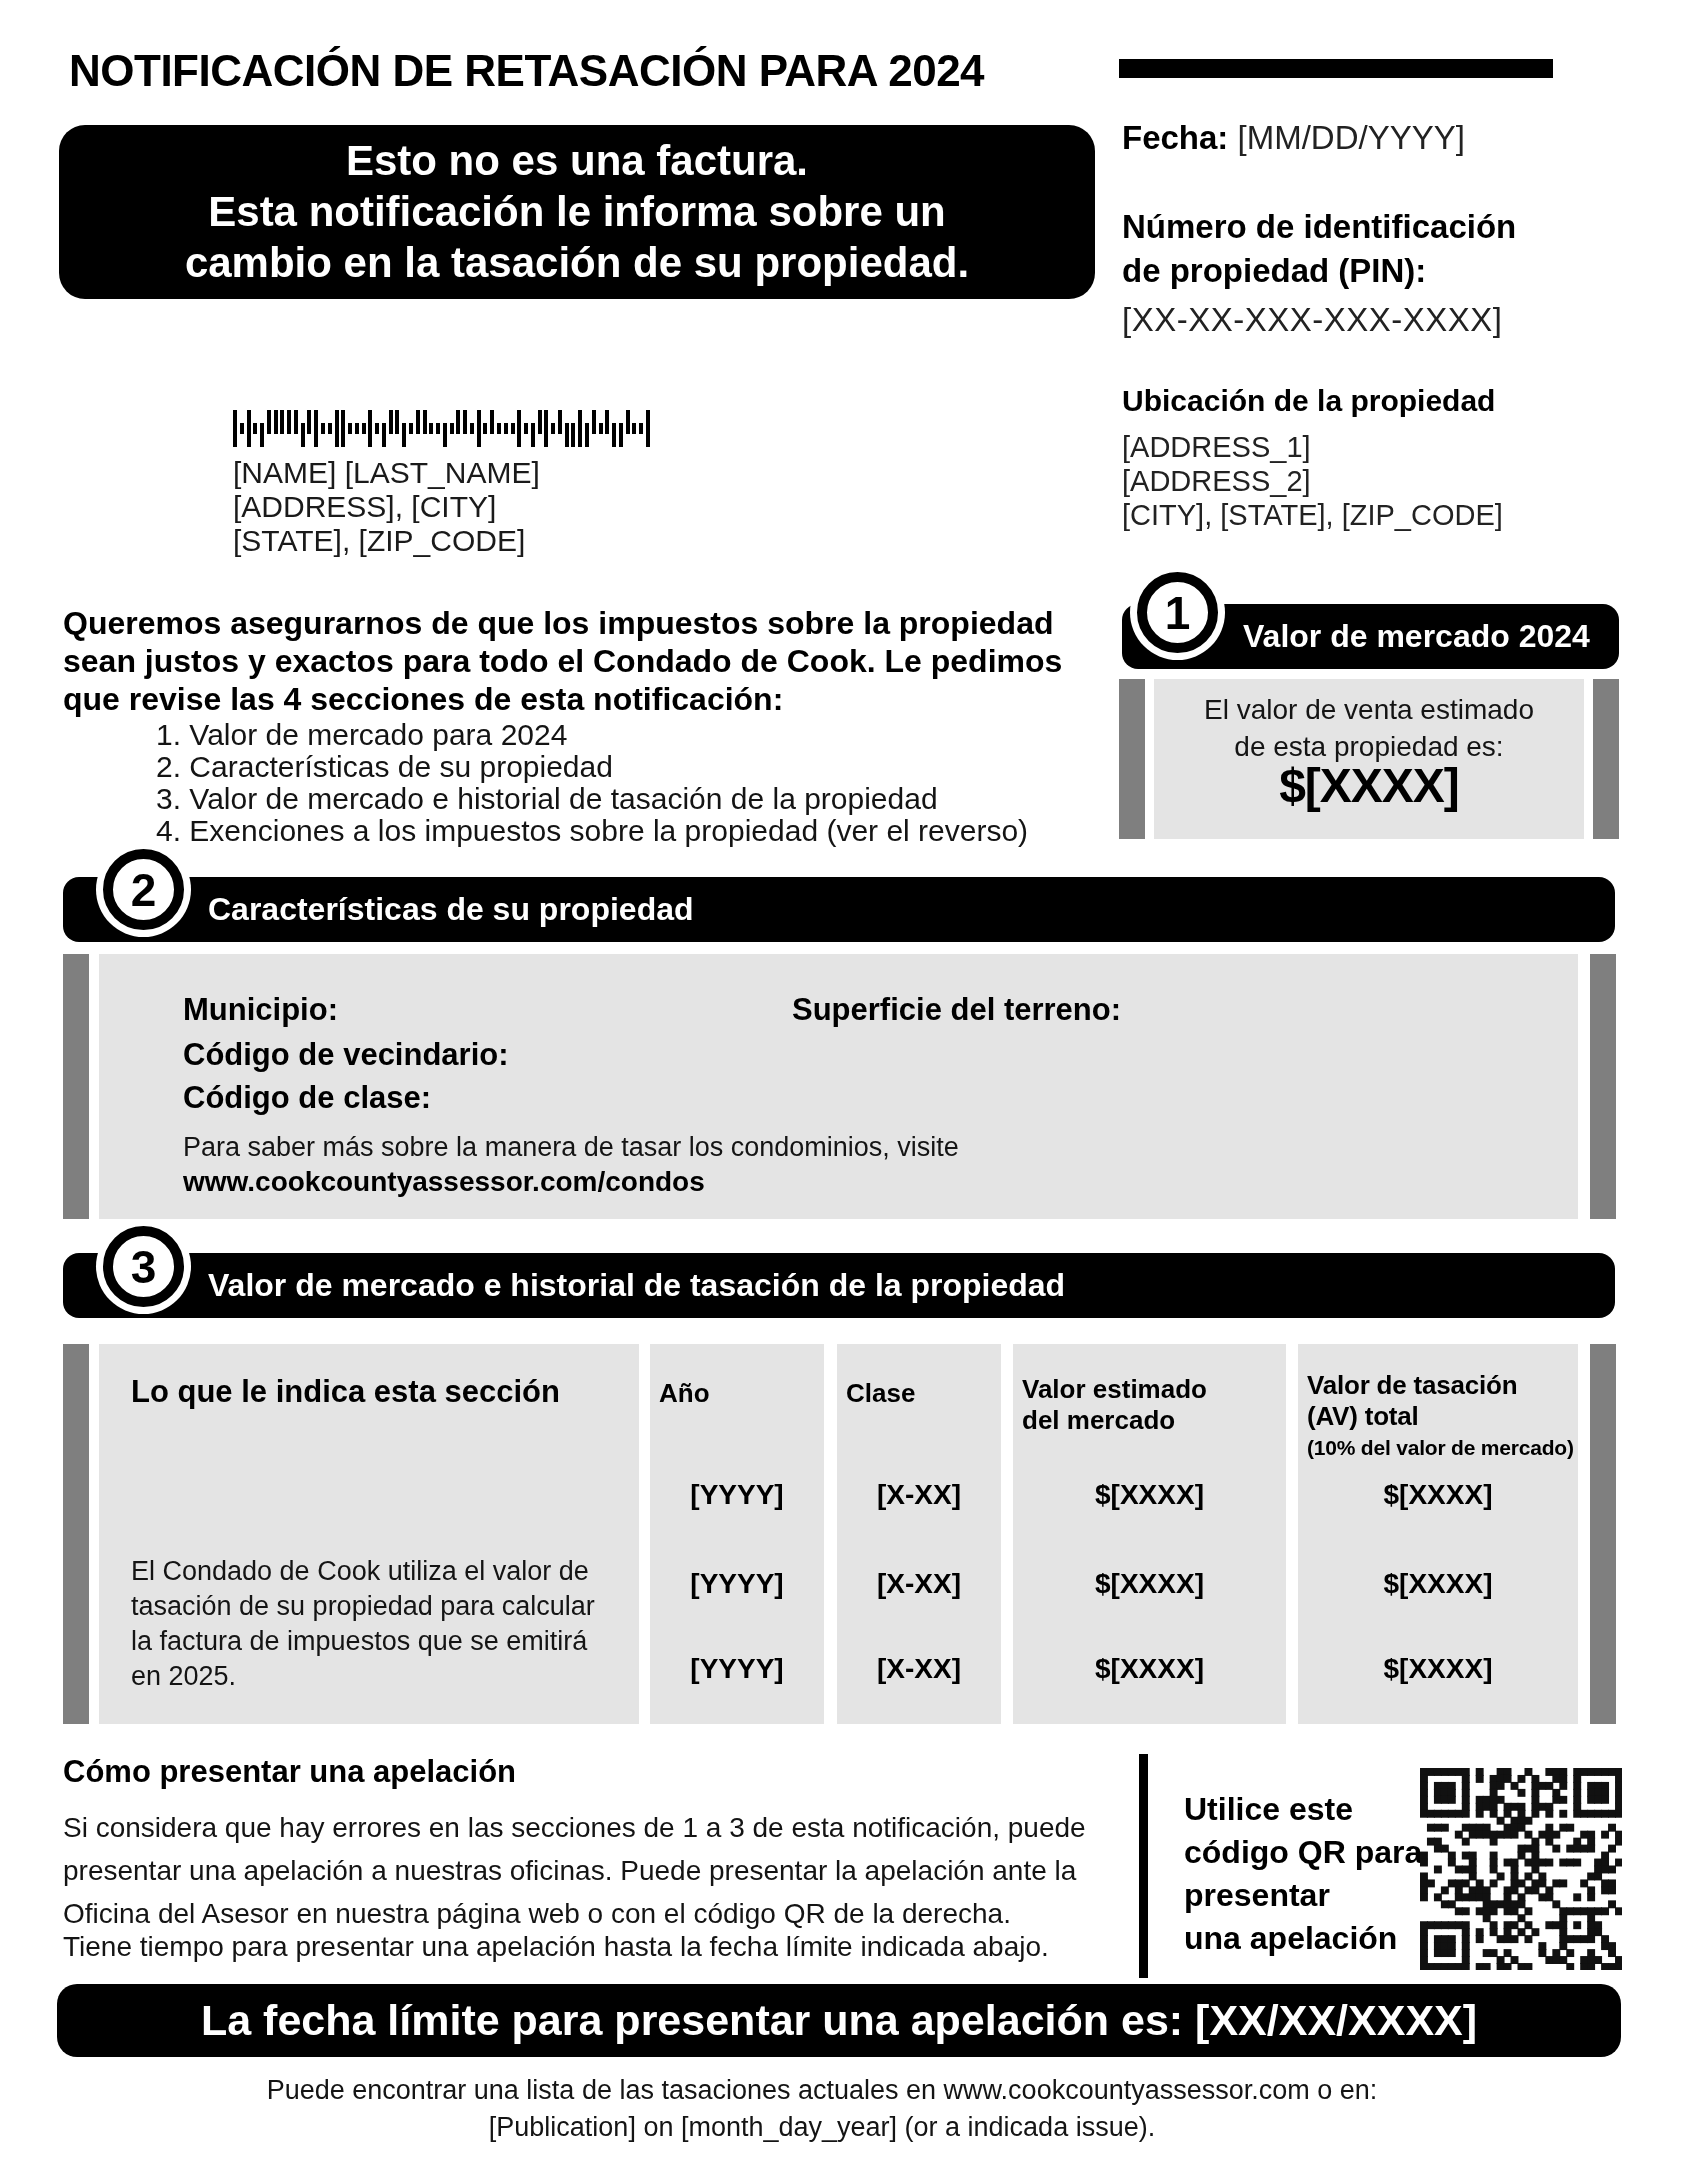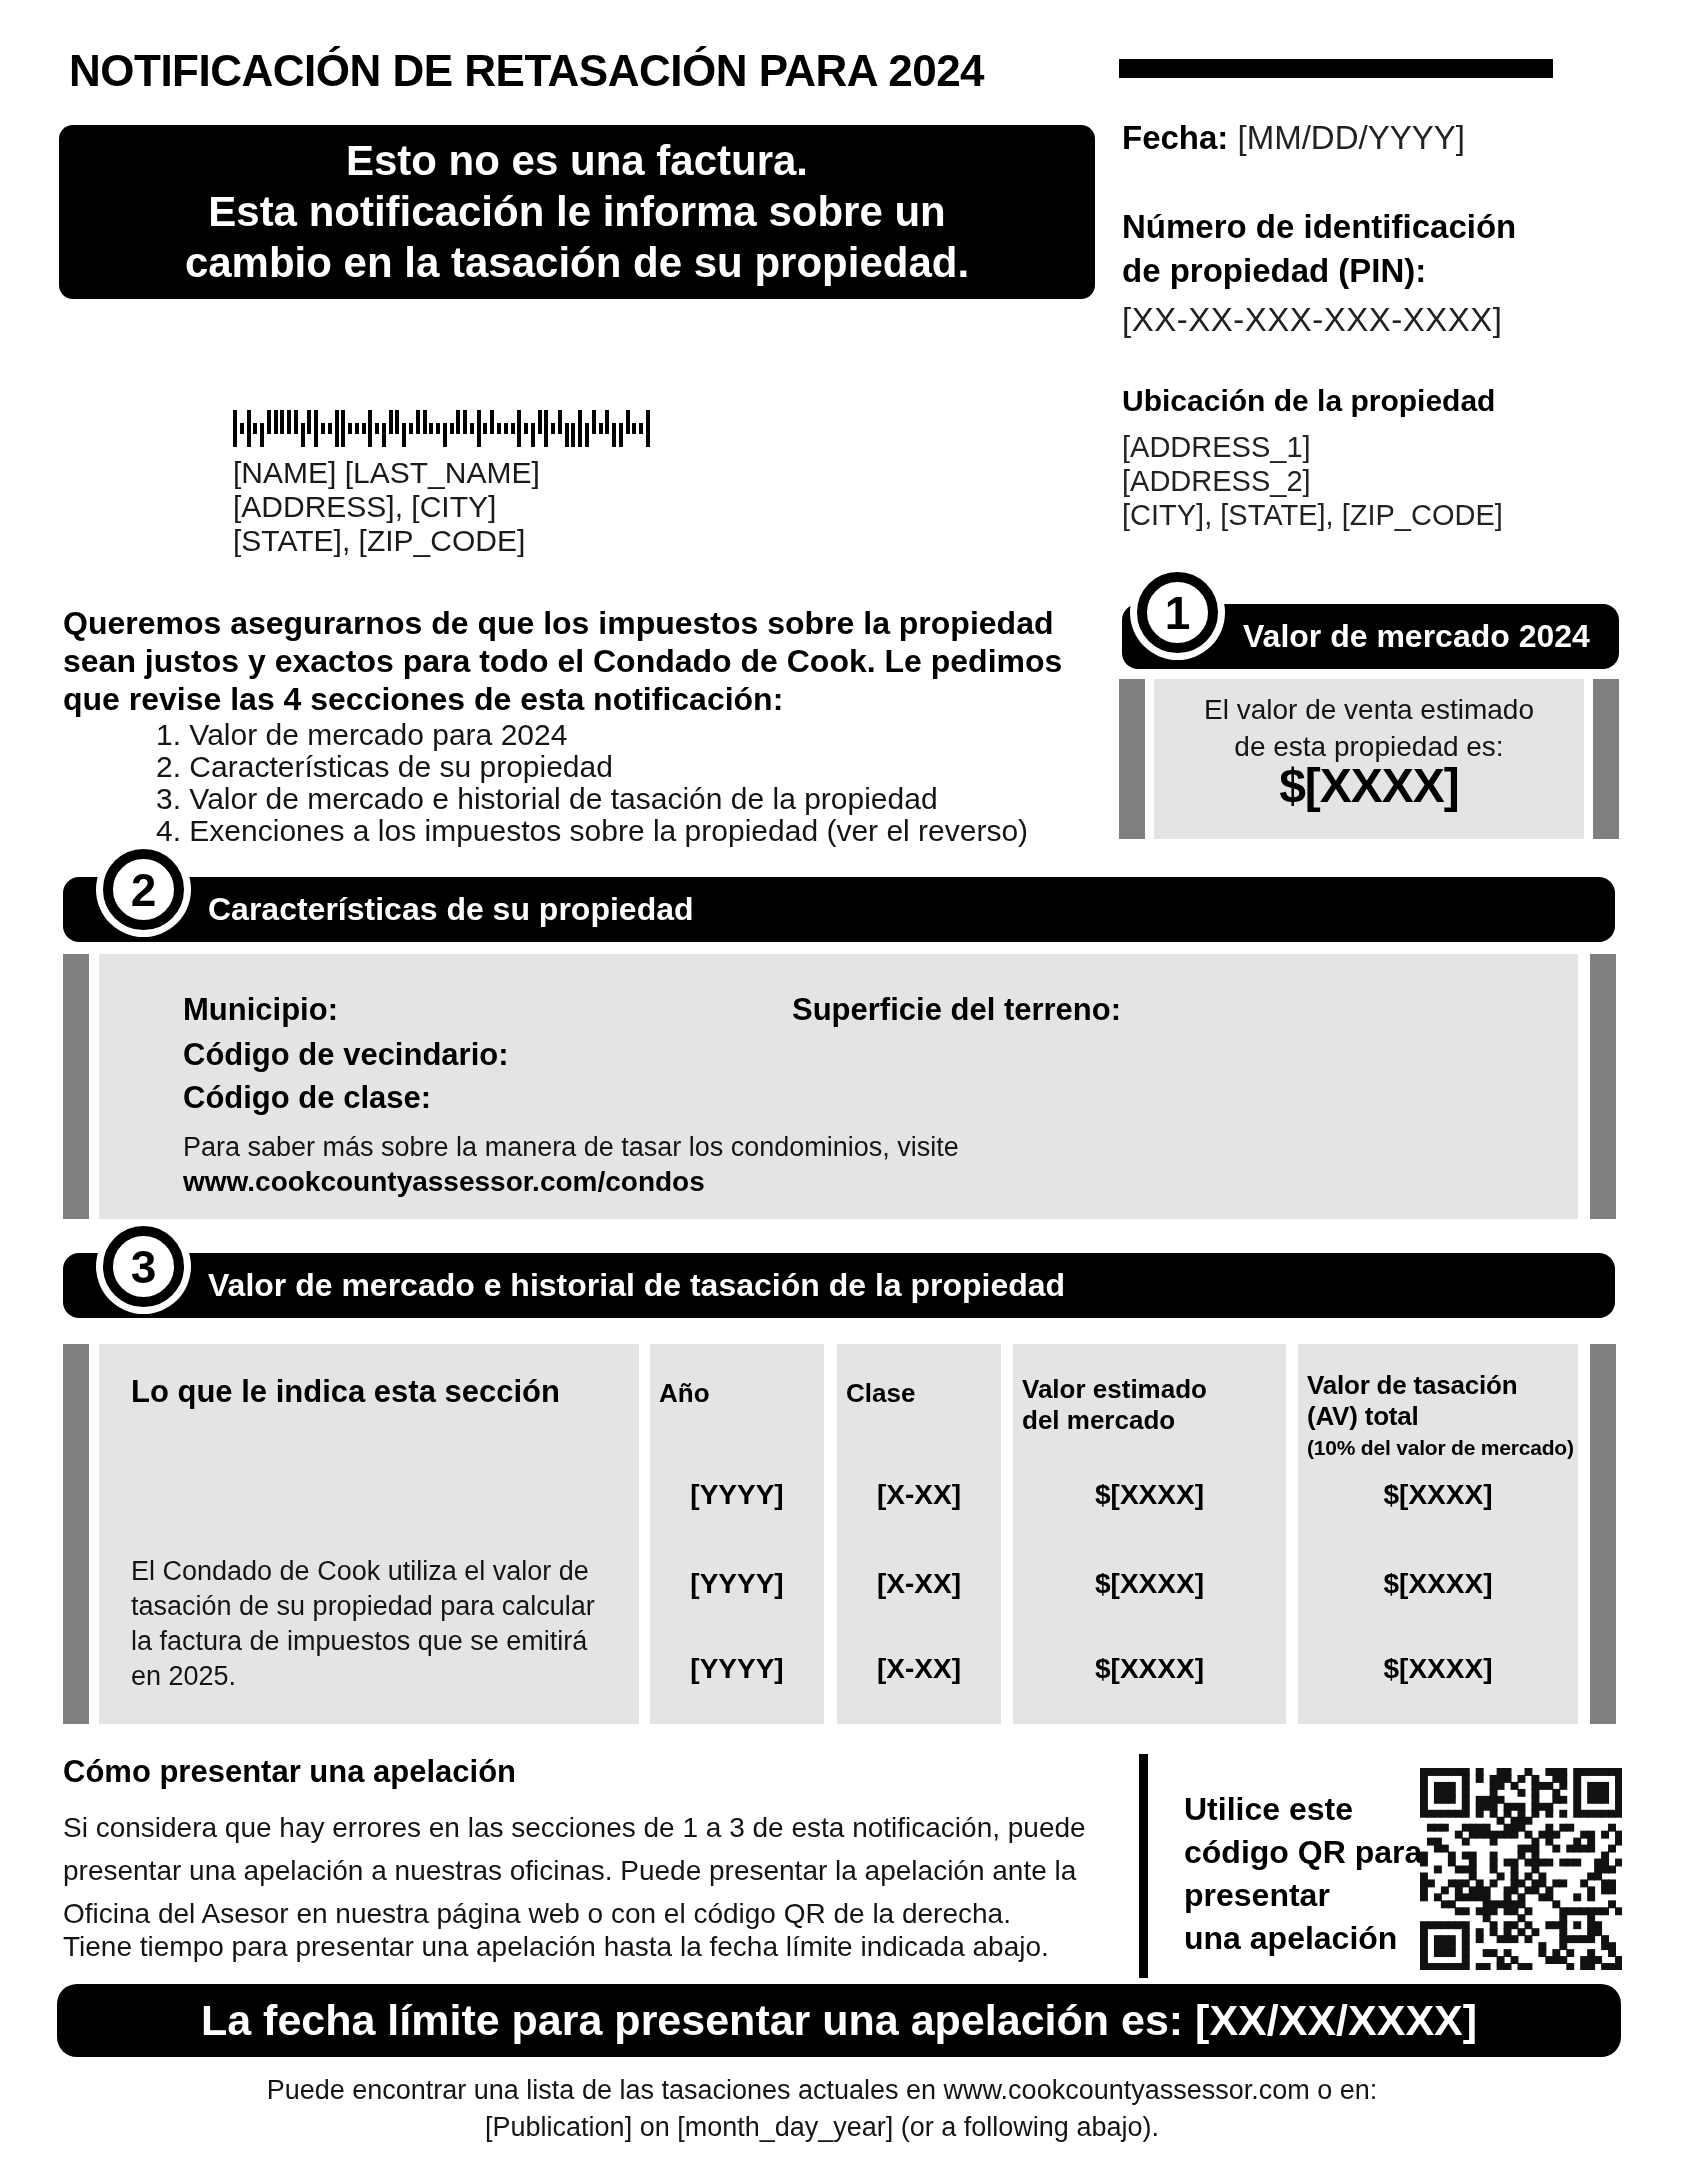--- a/index.html
+++ b/index.html
@@ -3,21 +3,21 @@
 <meta charset="utf-8">
 <style>
   html,body{margin:0;padding:0;background:#fff;}
   .page{position:relative;width:1683px;height:2178px;background:#ffffff;
         font-family:"Liberation Sans","DejaVu Sans",sans-serif;color:#141414;overflow:hidden;padding-left:44px;}
 
   .title{position:absolute;left:69px;top:46px;font-size:44px;font-weight:800;
          letter-spacing:-0.5px;color:#000;white-space:nowrap;}
 
   .notice-box{position:absolute;left:59px;top:125px;width:1036px;height:174px;
-      background:#000;border-radius:14px;color:#fff;text-align:center;
+      background:#000;border-radius:26px;color:#fff;text-align:center;
       font-size:42px;font-weight:700;line-height:51px;padding-top:10px;box-sizing:border-box;}
 
   .top-rule{position:absolute;left:1119px;top:59px;width:434px;height:19px;background:#000;}
 
   .fecha{position:absolute;left:1122px;top:119px;font-size:33px;}
   .lbl{font-weight:700;color:#000;}
   .val{font-weight:400;color:#222;}
 
   .pin{position:absolute;left:1122px;top:205px;}
   .pin .lbl{font-size:33px;line-height:44px;}
@@ -671,16 +671,16 @@
       <rect x="182.90" y="196.97" width="8" height="8" fill="#111"></rect>
       <rect x="189.93" y="196.97" width="8" height="8" fill="#111"></rect>
       <rect x="196.97" y="196.97" width="8" height="8" fill="#111"></rect>
     </svg>
 
   <div class="deadline">
     <span>La fecha límite para presentar una apelación es: [XX/XX/XXXX]</span>
   </div>
 
   <div class="footer fl1">Puede encontrar una lista de las tasaciones actuales en www.cookcountyassessor.com o en:</div>
-  <div class="footer fl2">[Publication] on [month_day_year] (or a following abajo).</div>
+  <div class="footer fl2">[Publication] on [month_day_year] (or a indicada issue).</div>
 
 </div>
 
 
 </body></html>

